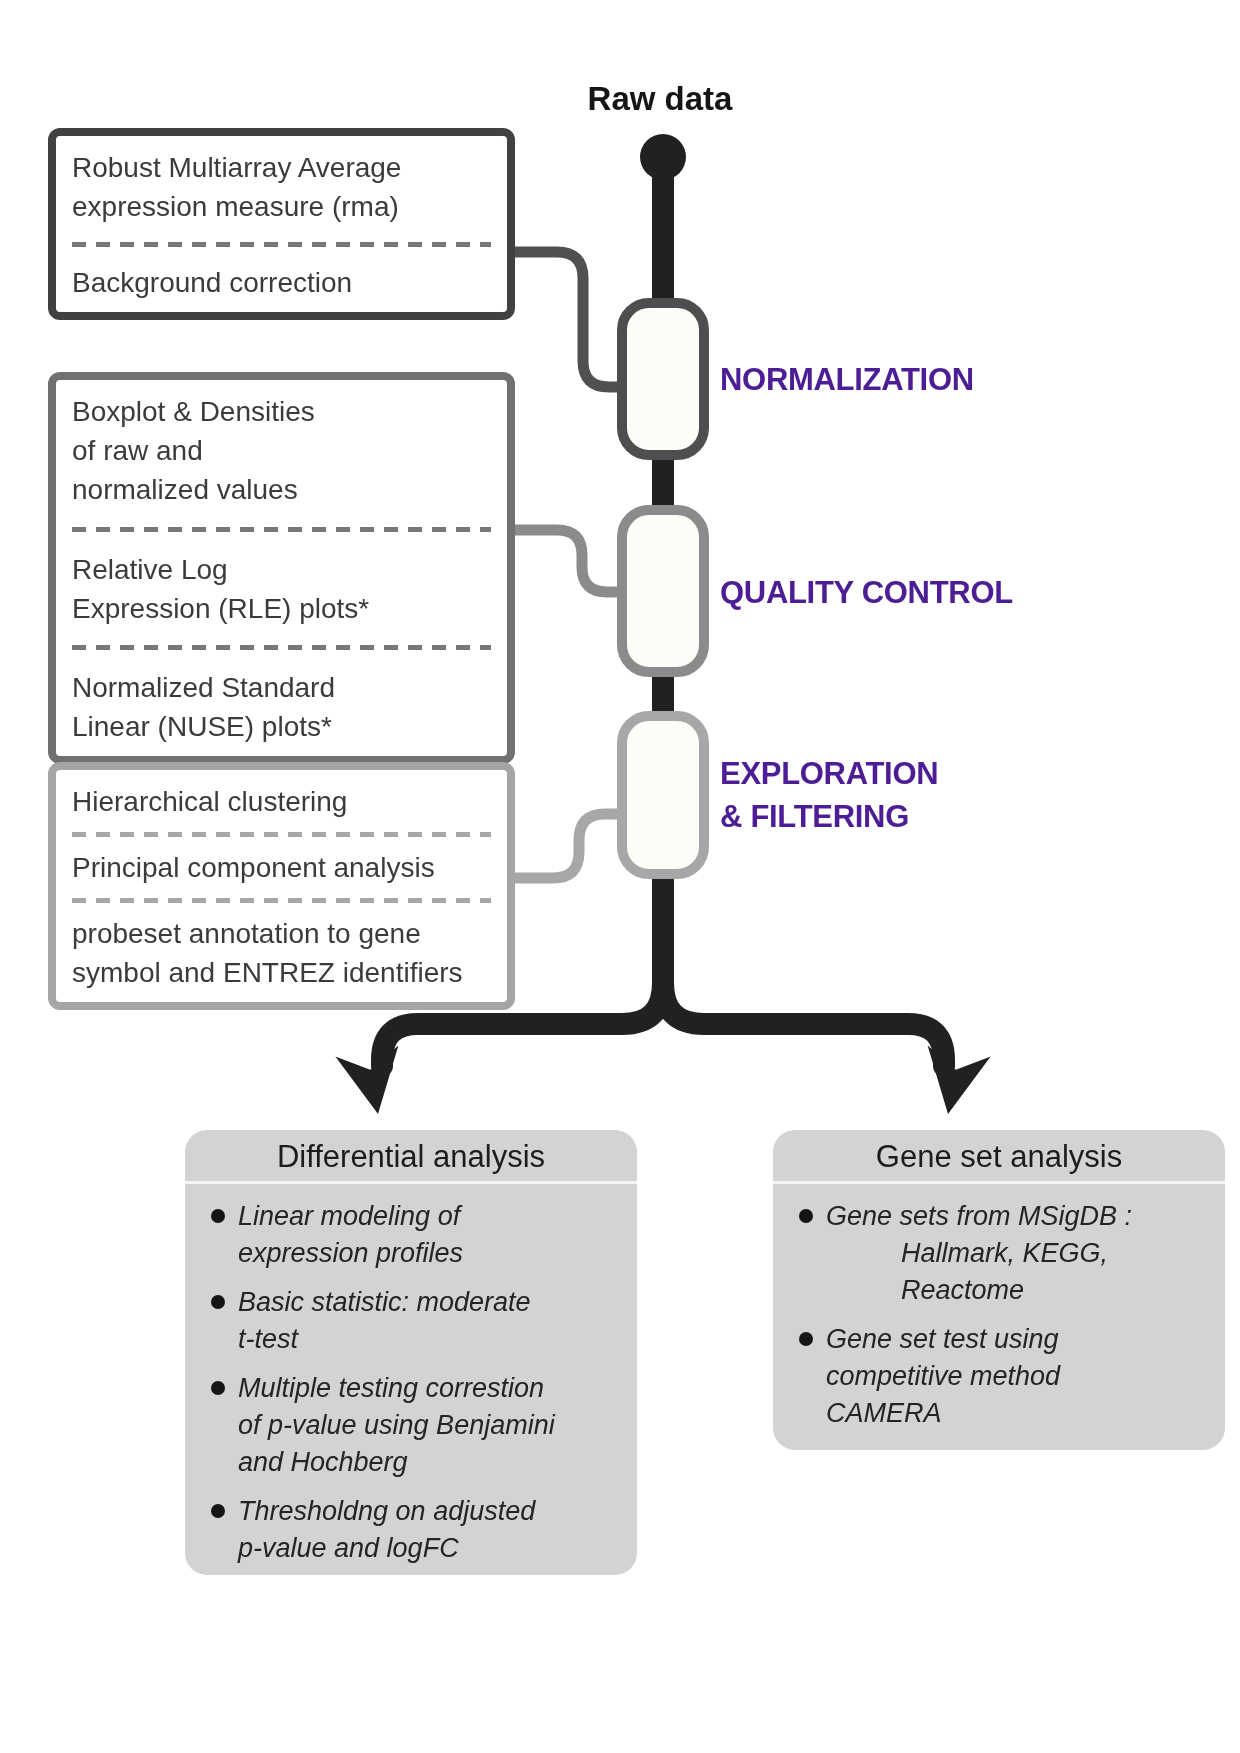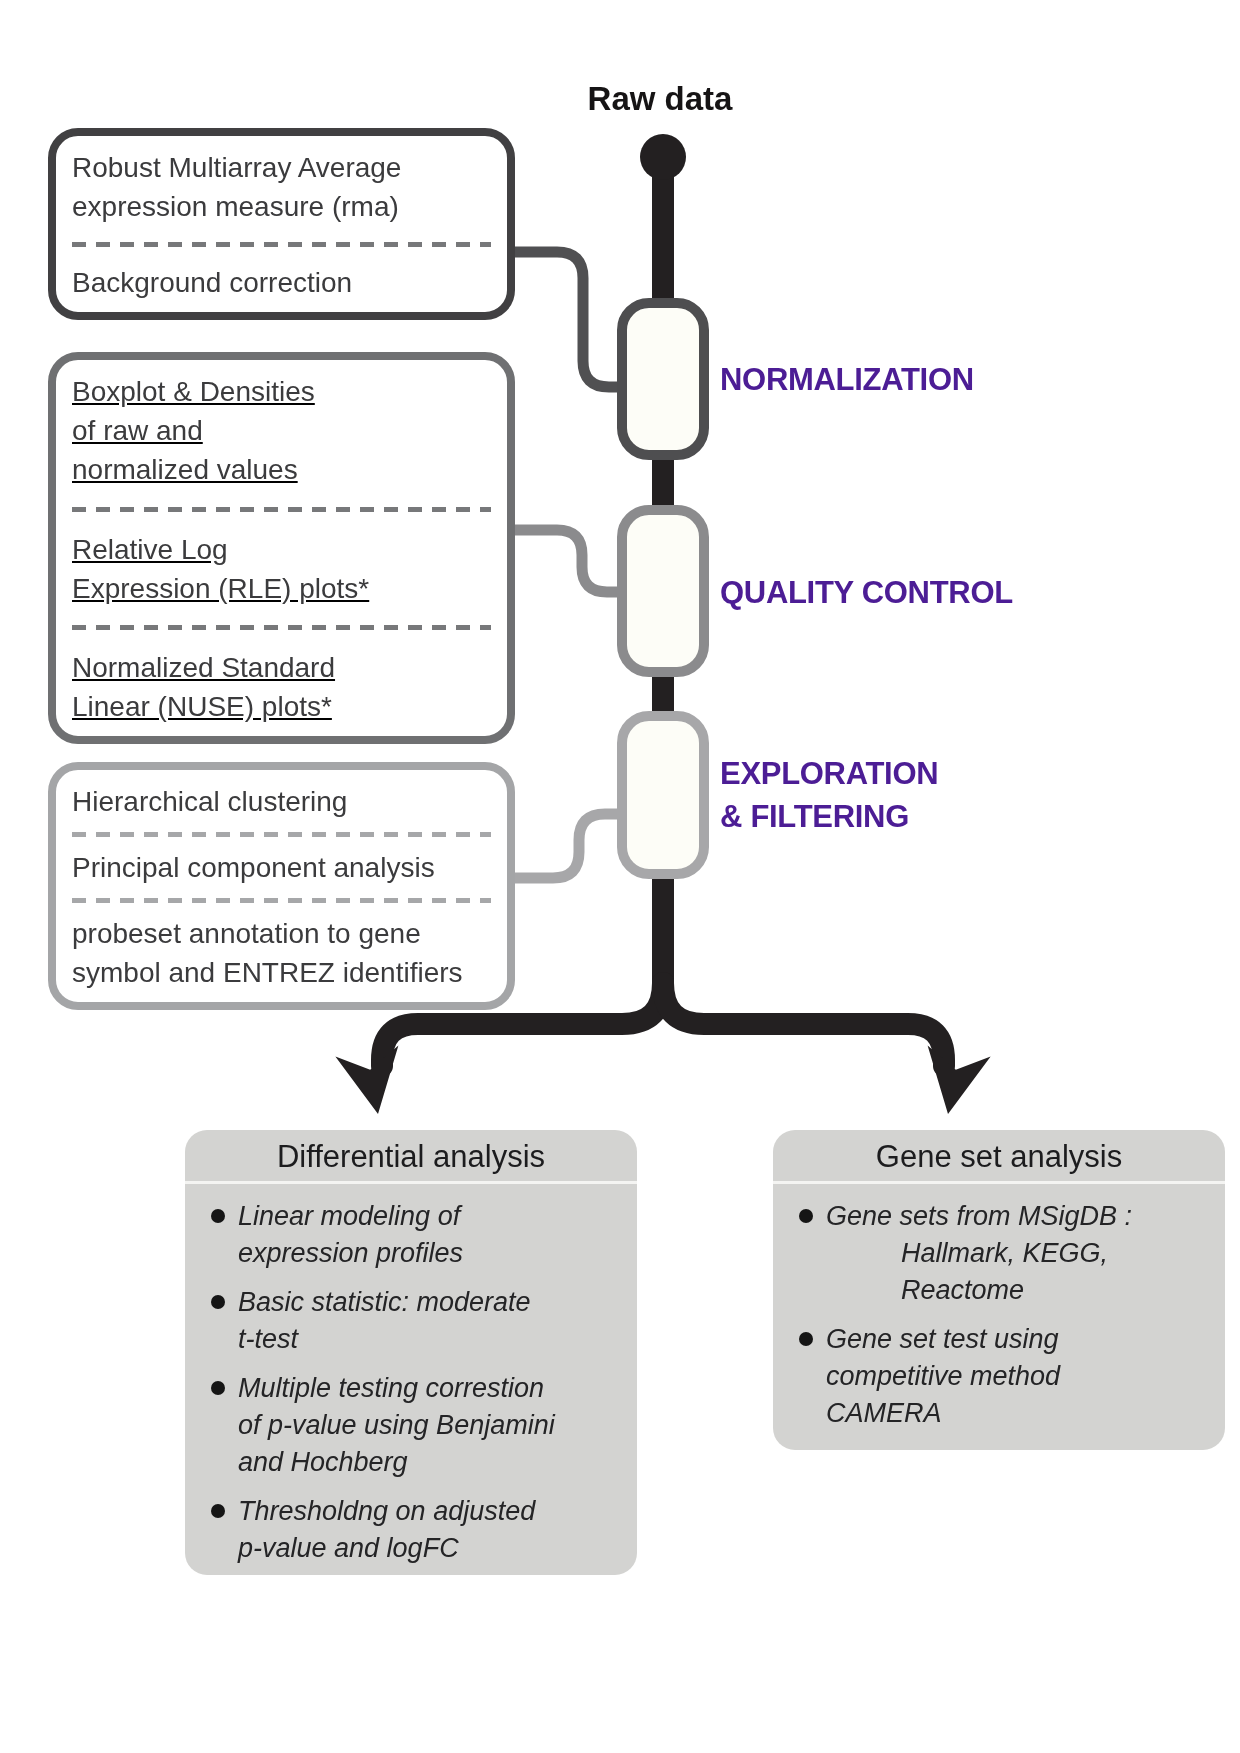--- a/index.html
+++ b/index.html
@@ -6,26 +6,26 @@
   .canvas{
     position:relative;width:1240px;height:1753px;background:#ffffff;overflow:hidden;
     font-family:"Liberation Sans","DejaVu Sans",sans-serif;
     padding-left:40px;
   }
   .art{position:absolute;left:0;top:0;z-index:0;}
 
   
   .pbox{
     position:absolute;left:48px;width:467px;background:#ffffff;
-    border-radius:30px;box-sizing:border-box;
+    border-radius:12px;box-sizing:border-box;
     padding:12px 16px 10px 16px;display:flex;flex-direction:column;
     justify-content:space-between;z-index:1;
   }
   .box1{top:128px;height:192px;border:8px solid #414042;}
-  .box2{top:352px;height:392px;border:8px solid #6f7072;text-decoration:underline;}
+  .box2{top:372px;height:392px;border:8px solid #6f7072;}
   .box3{top:762px;height:248px;border:8px solid #a4a5a7;}
   .row{font-size:28px;line-height:39px;color:#3b3b3d;white-space:pre-line;}
   .dash{height:5px;flex:none;
     background:repeating-linear-gradient(90deg,#77787a 0 14px,transparent 14px 24px);}
   .box3 .dash{background:repeating-linear-gradient(90deg,#a6a7a9 0 14px,transparent 14px 24px);}
 
   
   .rawdata{position:absolute;left:510px;top:80px;width:300px;text-align:center;
     font-size:33px;font-weight:bold;color:#161415;z-index:2;}
   .stage{position:absolute;left:720px;font-size:31px;font-weight:bold;color:#4c1d95;

